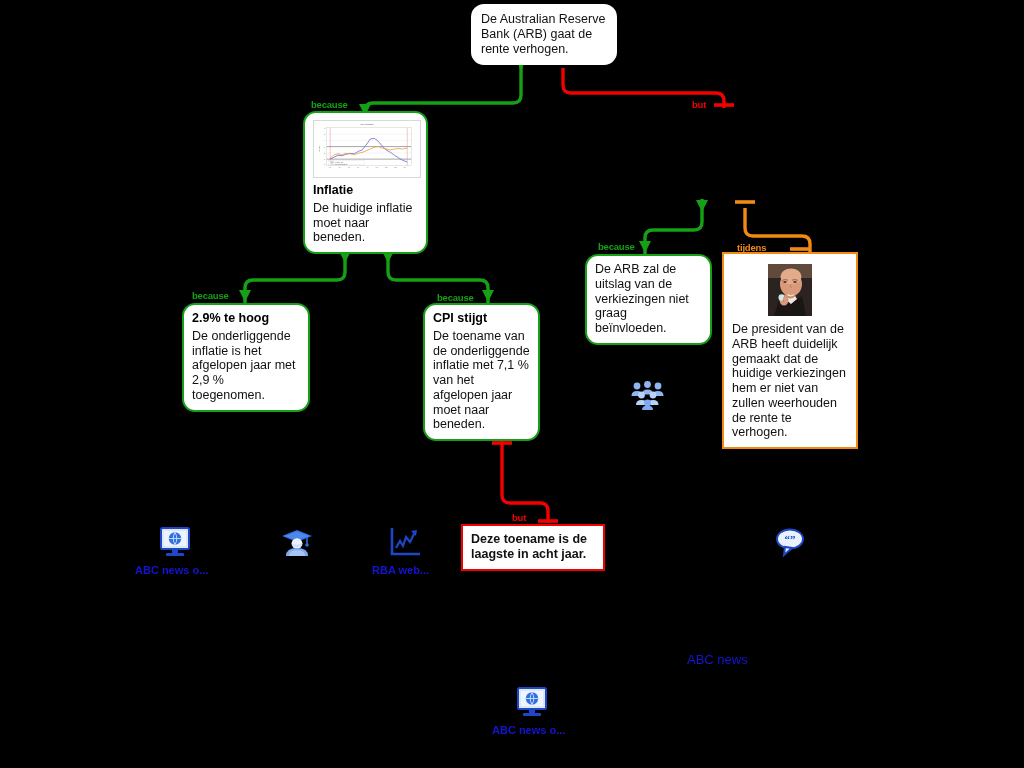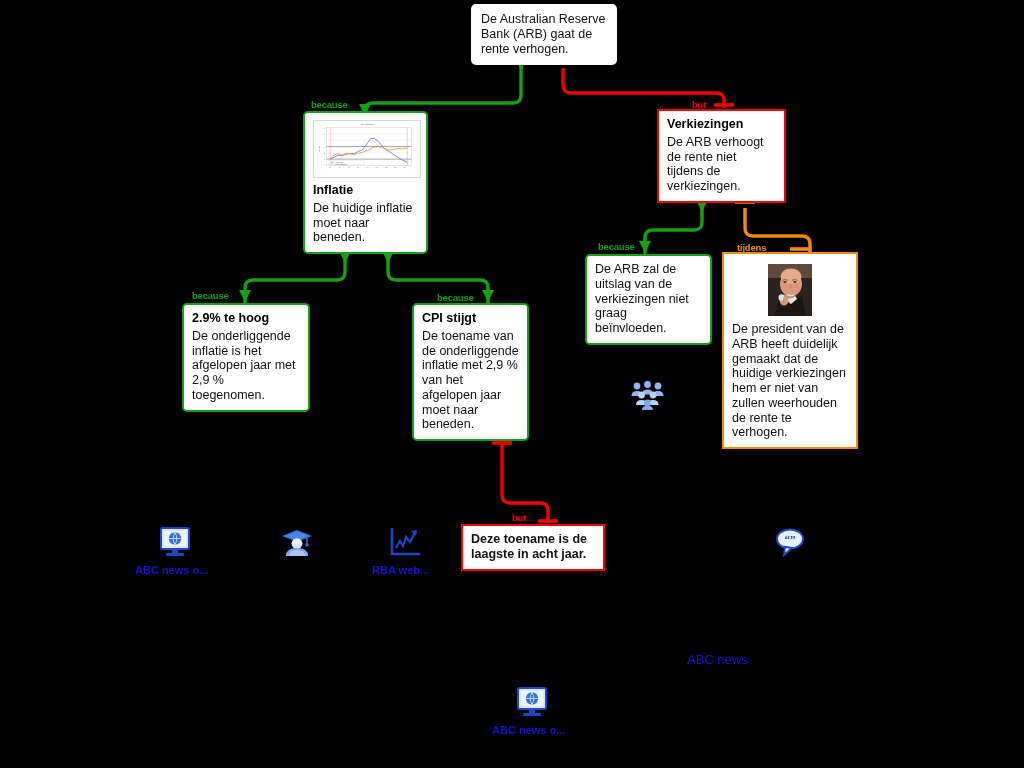--- a/index.html
+++ b/index.html
@@ -26,21 +26,21 @@
 
   
   .node {
     position: absolute;
     background: #ffffff;
     color: #111111;
     padding: 6px 8px 7px 8px;
     line-height: 1.18;
     font-size: 12.5px;
   }
-  .node.rounded { border-radius: 5px; }
+  .node.rounded { border-radius: 13px; }
   .node.sq { border-radius: 0; }
   .node-title {
     font-weight: bold;
     font-size: 12.5px;
     margin: 0 0 3px 0;
     color: #000;
   }
   .node-body { margin: 0; font-size: 12.5px; color: #111; }
 
   .n-root   { border: 2px solid #ffffff; }
@@ -238,33 +238,29 @@
     </div>
     <p class="node-title">Inflatie</p>
     <p class="node-body">De huidige inflatie moet naar beneden.</p>
   </div>
 
   <div class="node rounded n-green" style="left:182px; top:303px; width:128px;">
     <p class="node-title">2.9% te hoog</p>
     <p class="node-body">De onderliggende inflatie is het afgelopen jaar met 2,9 % toegenomen.</p>
   </div>
 
-  <div class="node rounded n-green" style="left:412px; top:303px; width:117px;">
+  <div class="node rounded n-green" style="left:423px; top:303px; width:117px;">
     <p class="node-title">CPI stijgt</p>
-    <p class="node-body">De toename van de onderliggende inflatie met 2,9 % van het afgelopen jaar moet naar beneden.</p>
+    <p class="node-body">De toename van de onderliggende inflatie met 7,1 % van het afgelopen jaar moet naar beneden.</p>
   </div>
 
   <div class="node sq n-red" style="left:461px; top:524px; width:144px;font-weight:bold;">
     <p class="node-body">Deze toename is de laagste in acht jaar.</p>
   </div>
 
-  <div class="node sq n-red" style="left:657px; top:109px; width:129px;">
-    <p class="node-title">Verkiezingen</p>
-    <p class="node-body">De ARB verhoogt de rente niet tijdens de verkiezingen.</p>
-  </div>
 
   <div class="node rounded n-green" style="left:585px; top:254px; width:127px;">
     <p class="node-body">De ARB zal de uitslag van de verkiezingen niet graag beïnvloeden.</p>
   </div>
 
   <div class="node sq n-orange" style="left:722px; top:252px; width:136px;">
     <svg class="portrait" viewBox="0 0 44 52">
       <rect x="0" y="0" width="44" height="52" fill="#2b2320"></rect>
       <rect x="0" y="0" width="44" height="14" fill="#5f4a3c"></rect>
       <ellipse cx="23" cy="20" rx="11" ry="12.5" fill="#d99a7c"></ellipse>

